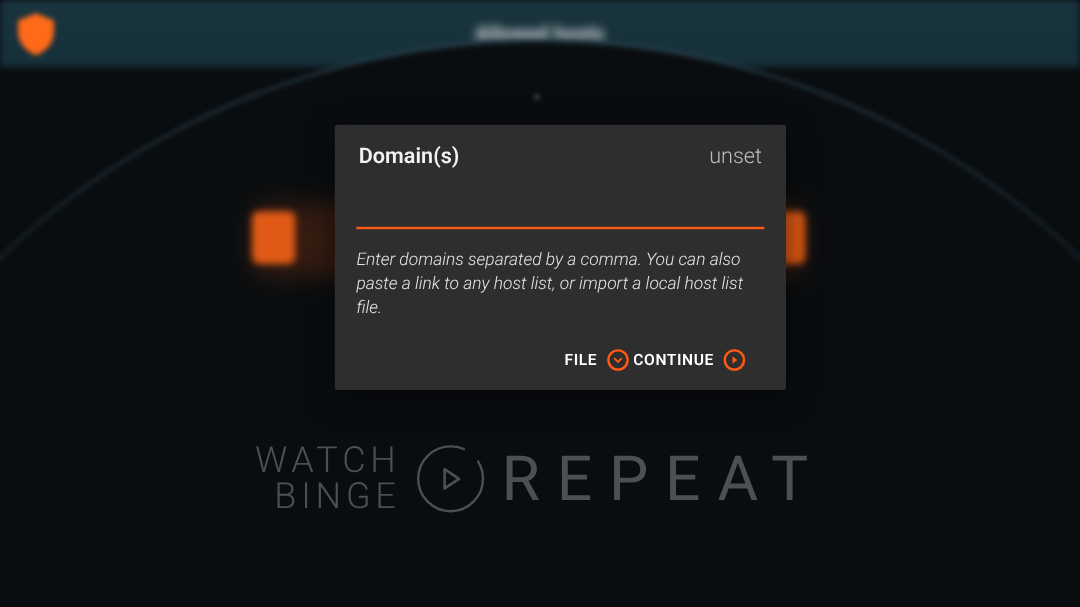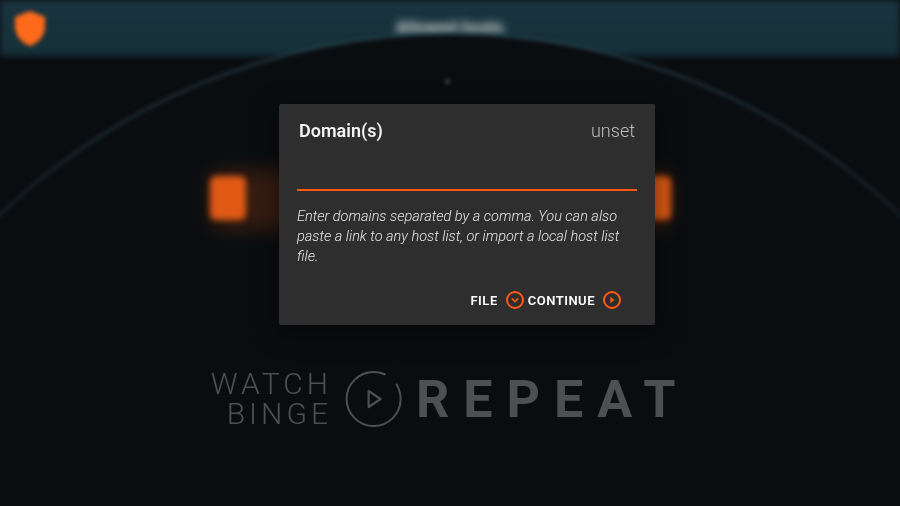--- a/index.html
+++ b/index.html
@@ -203,21 +203,21 @@
     content:"";
     position:absolute;
     top:-3px; right:0;
     width:14px; height:14px;
     background:#0a0d10;
     transform: rotate(40deg);
   }
   .wm-play svg { display:block; }
   .wm-repeat {
     font-size: 52px;
-    font-weight: 700;
+    font-weight: 400;
     letter-spacing: 14px;
     text-align: right;
   }
 </style>
 </head>
 <body>
 
 <div class="bg-header"></div>
 <div class="bg-header-text">Allowed hosts</div>
 <div class="bg-logo">

